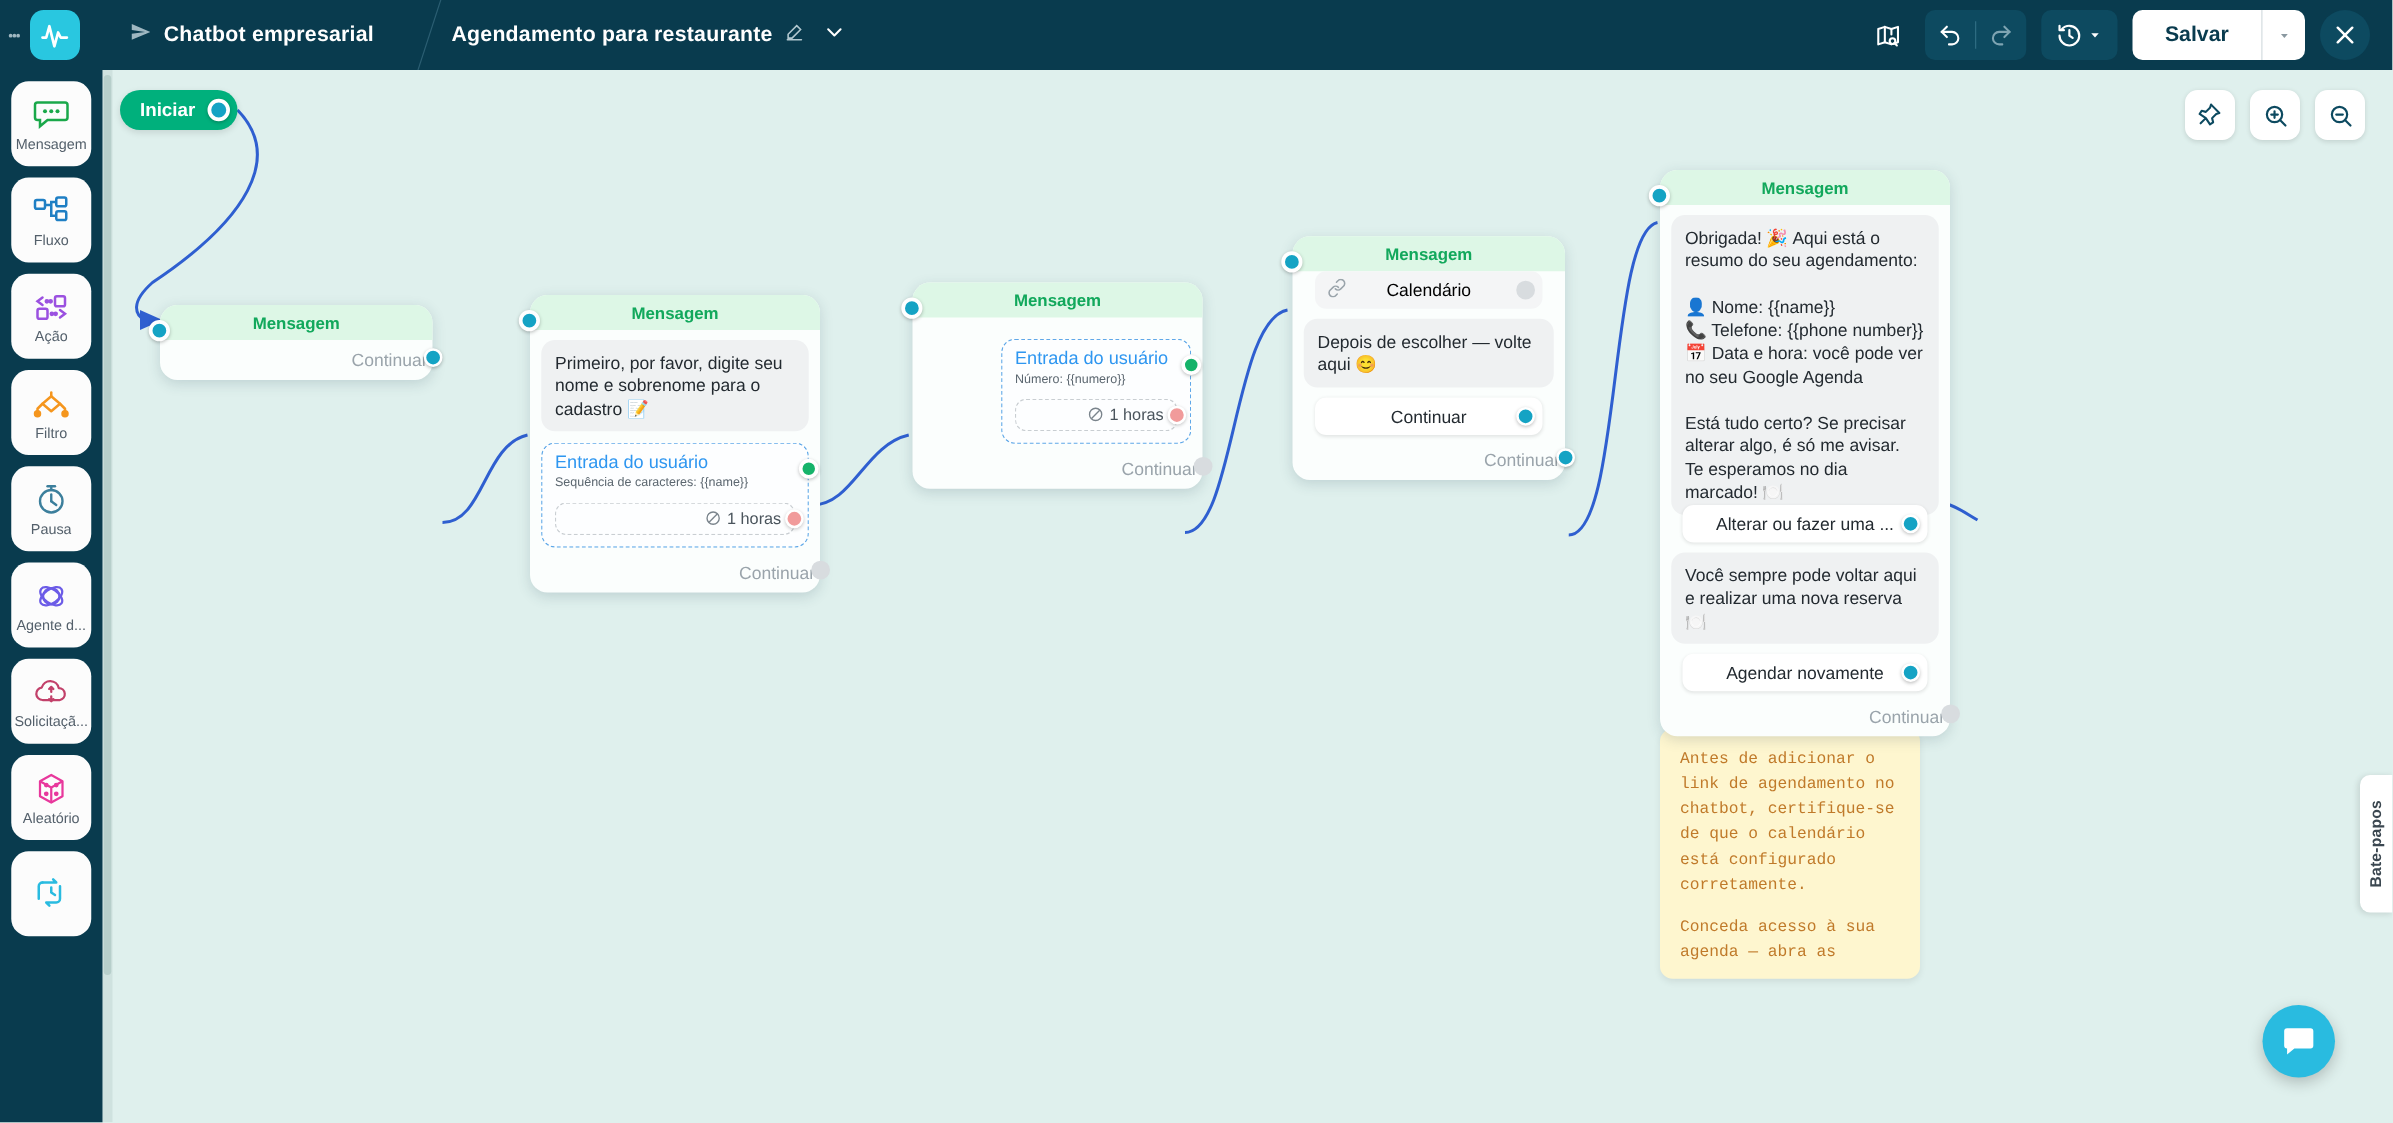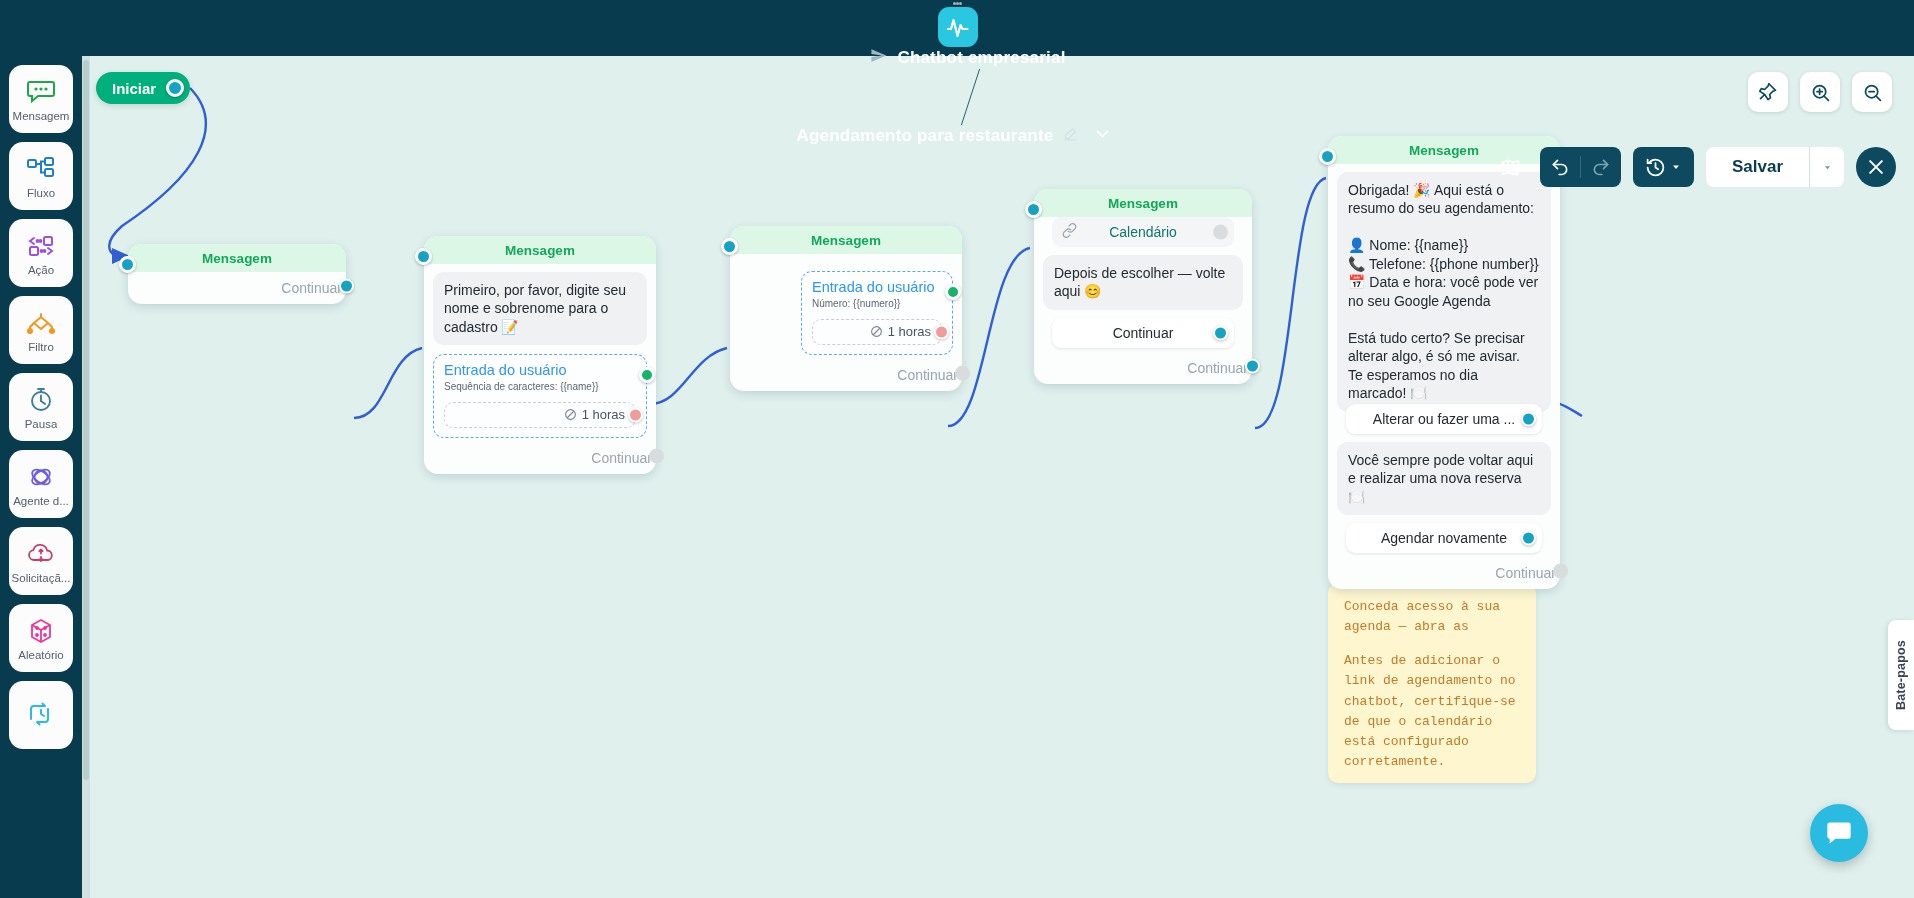--- a/index.html
+++ b/index.html
@@ -9,21 +9,20 @@
     font-family: "Liberation Sans", sans-serif;
     background: #dff0ed;
   }
   #app { position: relative; width: 1914px; height: 898px; }
 
   
   .topbar {
     position: absolute; left: 0; top: 0; width: 1914px; height: 56px;
     background: #093b4e; display: flex; align-items: center;
     z-index: 40;
-    flex-direction: column;
   }
   .dots-handle { width: 22px; display:flex; align-items:center; justify-content:center; }
   .dots-handle span { display:block; width:3px; height:3px; background:#9fb7c1; border-radius:50%; margin:2px 0; }
   .logo {
     width: 40px; height: 40px; border-radius: 11px;
     background: #29c7e0; display: flex; align-items: center; justify-content: center;
     margin-left: 2px; flex: none;
   }
   .crumb {
     display: flex; align-items: center; gap: 10px;
@@ -144,21 +143,21 @@
   }
   .chip {
     background: #fff; border-radius: 9px; margin-top: 8px;
     height: 30px; display:flex; align-items:center; justify-content:center;
     position: relative; font-size: 14px; color:#232a30;
     box-shadow: 0 1px 3px rgba(0,0,0,.10);
   }
   .chip .rport {
     position:absolute; right: 6px; top: 50%; transform: translateY(-50%);
   }
-  .chip.disabled { color:#0f766e; background:#f4f5f6; box-shadow:none; justify-content:center; }
+  .chip.disabled { color:#000000; background:#f4f5f6; box-shadow:none; justify-content:center; }
   .chip .lport { position:absolute; left: 10px; top:50%; transform:translateY(-50%); }
   .dot-grey { width:15px; height:15px; border-radius:50%; background:#d8dcdf; }
   .dot-blue { width:15px; height:15px; border-radius:50%; background:#15a3c4; border:2px solid #fff; box-shadow:0 1px 3px rgba(0,0,0,.25); }
 
   .userinput {
     border: 1.6px dashed #5fa8e8; border-radius: 11px; margin-top: 9px;
     padding: 7px 10px 9px 10px; position: relative; background: #fdfeff;
   }
   .userinput .ui-title { color:#2e96f0; font-size:14.5px; margin-bottom:3px; }
   .userinput .ui-sub { color:#5c6770; font-size:10px; line-height:1.25; }
@@ -570,22 +569,22 @@
           <span class="rport dot-blue"></span>
         </div>
       </div>
       <div class="continue-row">
         <span>Continuar</span>
         <span class="cport dot-grey"></span>
       </div>
     </div>
 
     <div class="note" style="left:1246px; top:527px; width:208px; height:200px;">
+      <p>Antes de adicionar o link de agendamento no chatbot, certifique-se de que o calendário está configurado corretamente.</p>
       <p>Conceda acesso à sua agenda — abra as</p>
-      <p>Antes de adicionar o link de agendamento no chatbot, certifique-se de que o calendário está configurado corretamente.</p>
     </div>
   </div>
 
   <div class="side-tab">
     <span>Bate-papos</span>
   </div>
 
   <div class="chat-fab">
     <svg width="28" height="28" viewBox="0 0 24 24" fill="#ffffff">
       <path d="M4 3h16a2 2 0 012 2v10a2 2 0 01-2 2H9l-5 4v-4a2 2 0 01-2-2V5a2 2 0 012-2z"></path>

